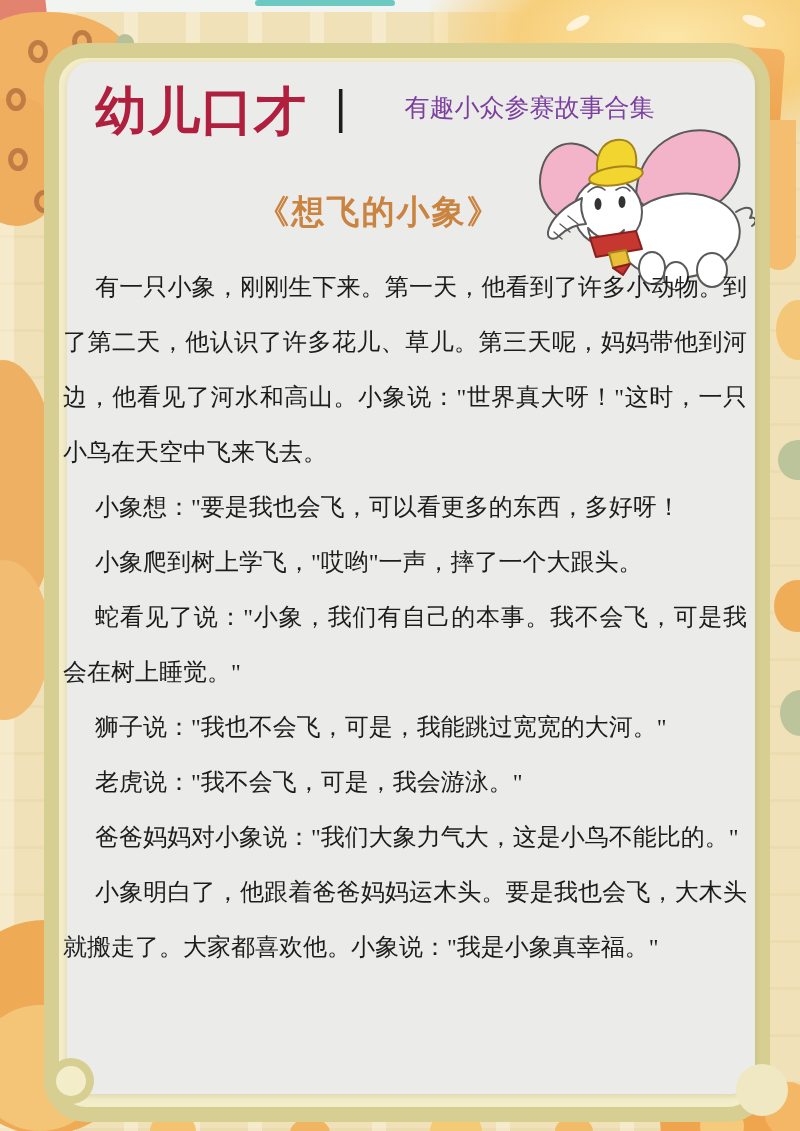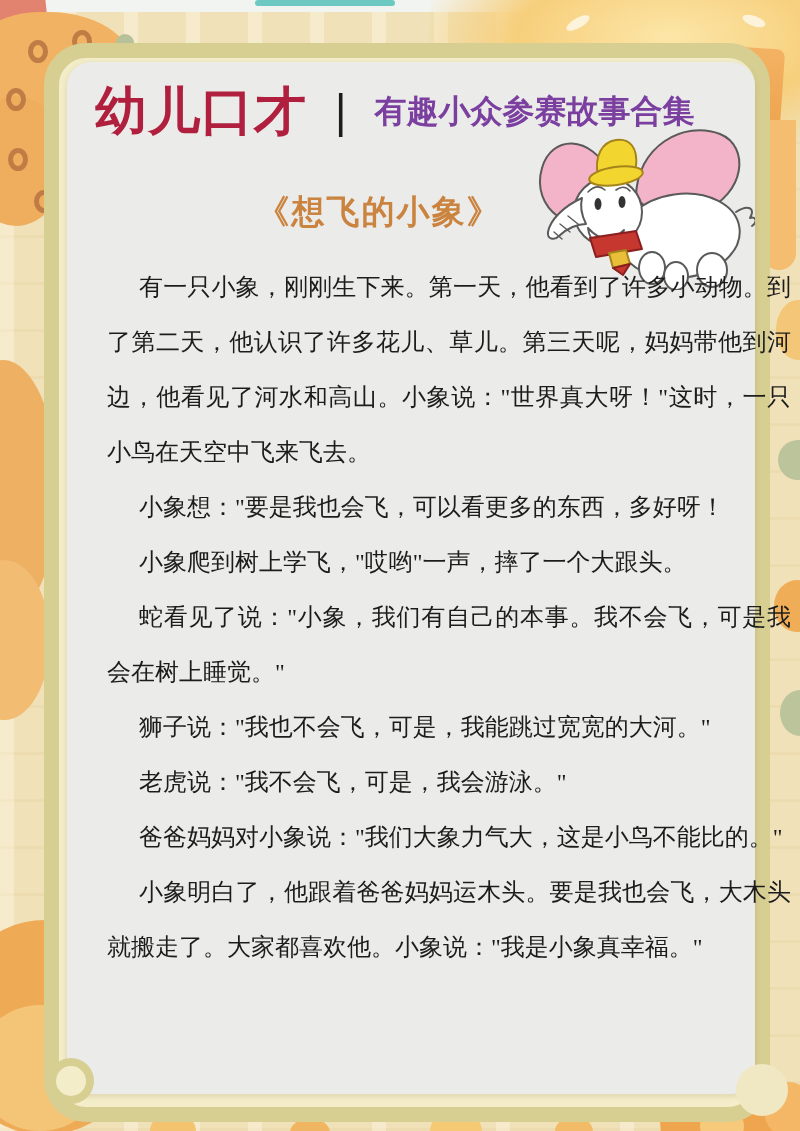--- a/index.html
+++ b/index.html
@@ -48,33 +48,33 @@
 
   .frame{position:absolute;z-index:1;left:44px;top:43px;width:726px;height:1079px;
      box-sizing:border-box;border:15px solid #d7ce92;border-radius:42px;background:#f3edc9;}
   .card{position:absolute;z-index:2;left:67px;top:62px;width:688px;height:1032px;
      background:#ebebe9;border-radius:24px;box-shadow:0 2px 6px rgba(120,100,40,.18);}
   .bump{position:absolute;z-index:3;border-radius:50%;}
   .bump-l-ring{left:48px;top:1058px;width:46px;height:46px;background:#d7ce92;}
   .bump-l-core{left:56px;top:1066px;width:30px;height:30px;background:#f3edc9;}
   .bump-r{left:736px;top:1064px;width:52px;height:52px;background:#efe8c2;}
 
-  .header{position:absolute;z-index:6;left:95px;top:82px;display:flex;align-items:center;gap:28px;white-space:nowrap;}
+  .header{position:absolute;z-index:6;left:95px;top:82px;display:flex;align-items:flex-start;gap:28px;white-space:nowrap;}
   .brand{font-size:52px;font-weight:900;color:#b01f3e;letter-spacing:1px;line-height:58px;}
   .divider{font-size:44px;font-weight:400;color:#1c1c1c;transform:scaleY(1.05);}
-  .subtitle{font-size:32px;font-weight:700;color:#7b3fa0;letter-spacing:0;line-height:50px;}
+  .subtitle{font-size:25px;font-weight:400;color:#7b3fa0;letter-spacing:0;line-height:50px;margin-left:30px;}
 
   .elephant{position:absolute;z-index:4;left:523px;top:120px;width:232px;height:170px;}
 
   .story-title{position:absolute;z-index:5;left:79px;top:190px;width:600px;margin:0;
      text-align:center;font-size:33px;font-weight:700;color:#ca8440;letter-spacing:2px;}
 
   .story-body{position:absolute;z-index:5;left:63px;top:260px;width:684px;
      font-family:"Liberation Serif","DejaVu Serif",serif;
-     font-size:24px;line-height:55px;color:#1c1c1c;text-align:justify;margin-left:44px;}
+     font-size:24px;line-height:55px;color:#1c1c1c;text-align:justify;}
   .story-body p{margin:0;text-indent:32px;}
 </style>
 </head>
 <body>
 
 <div class="page">
 
   <div class="weave"></div>
 
   <div class="d top-strip"></div>

